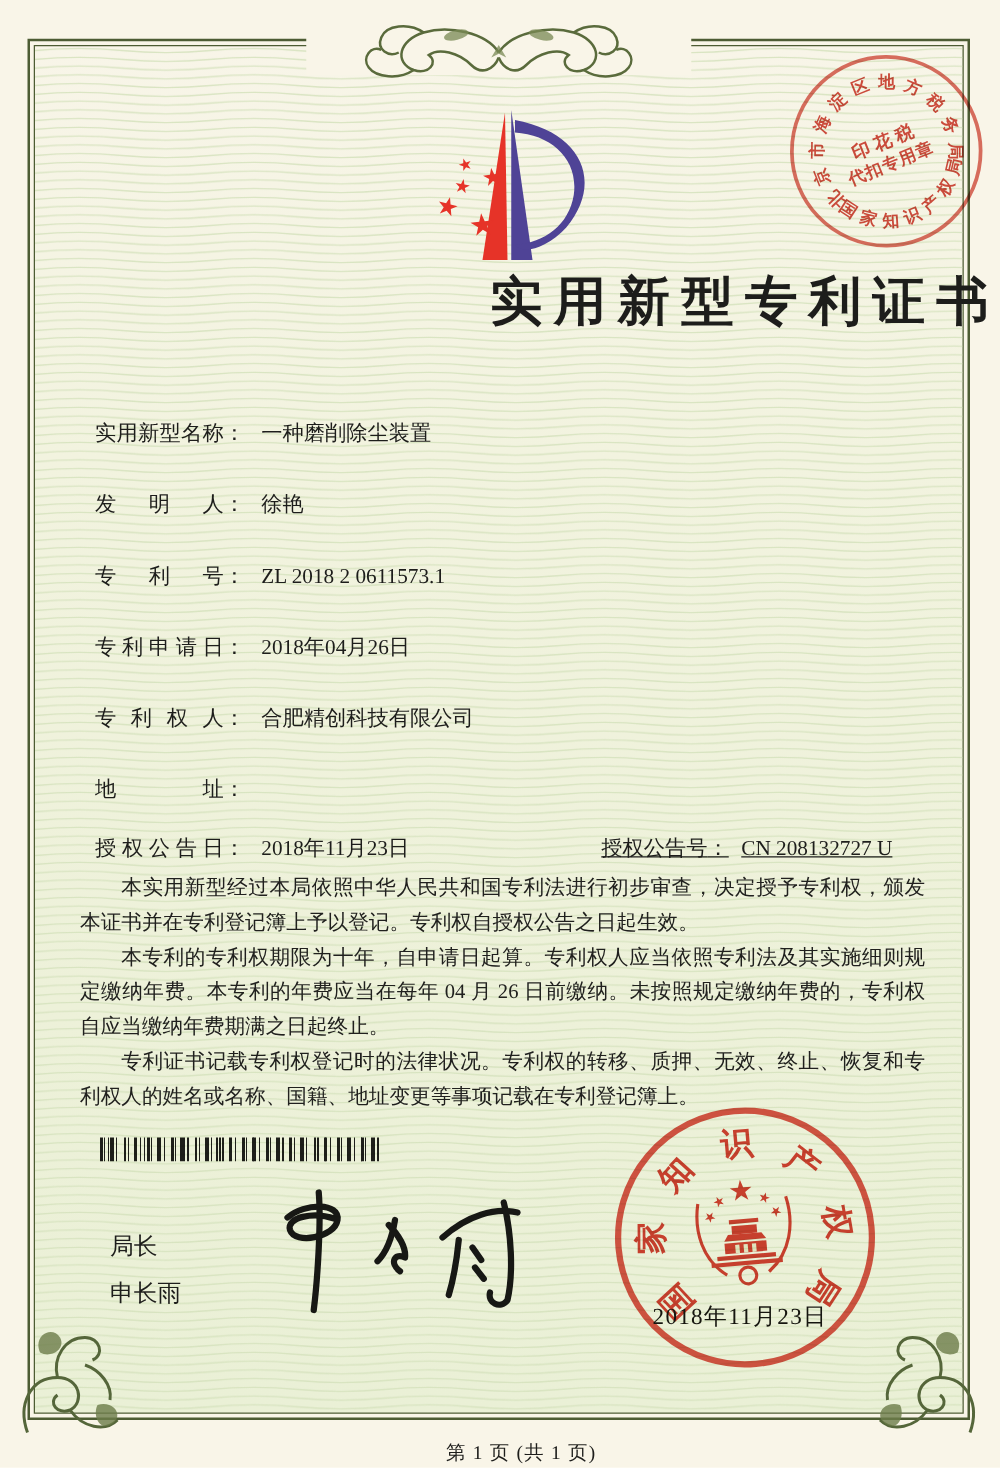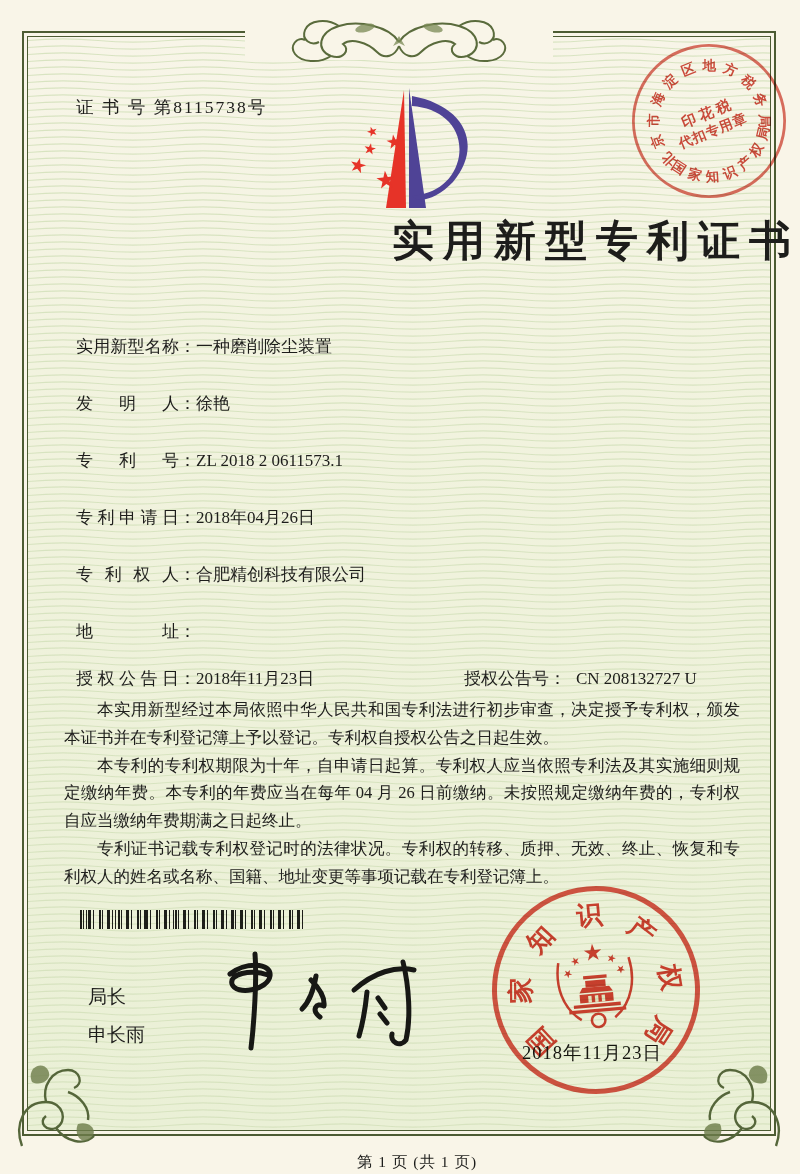--- a/index.html
+++ b/index.html
@@ -31,22 +31,22 @@
   .doc-title{
     position:absolute; top:213px; left:0; width:100%;
     text-align:right; font-size:42px; font-weight:bold; letter-spacing:9px;
   }
   .fields{position:absolute; left:76px; top:335px; width:670px; font-size:17px;}
   .frow{display:flex; align-items:flex-start; margin-bottom:31px; line-height:24px;}
   .frow.addr{margin-bottom:23px;}
   .frow.last{position:relative; margin-bottom:0;}
   .flabel{display:inline-flex; justify-content:space-between; width:103px; flex:none;}
   .fcolon{flex:none;}
-  .fvalue{white-space:pre-line; line-height:28px; margin-top:-2px; max-width:505px;}
-  .grant-right{position:absolute; left:388px; top:0; display:flex;}
+  .fvalue{margin-left:13px; white-space:pre-line; line-height:28px; margin-top:-2px; max-width:505px;}
+  .grant-right{position:absolute; left:405px; top:0; display:flex;text-decoration:underline;}
   .grant-right .fvalue{margin-left:10px;}
   .paragraphs{position:absolute; left:64px; top:696px; width:676px;font-family:Liberation Serif, serif;}
   .paragraphs p{
     margin:0; font-size:16.5px; line-height:27.8px;
     text-indent:2em; text-align:justify; color:#20201e;
   }
   .barcode{
     position:absolute; left:80px; top:910px; width:224px; height:19px;
     mix-blend-mode:multiply;
     background:
@@ -149,21 +149,20 @@
     </g>
     <g fill="#6d7d4a" opacity=".8">
       <path d="M24,24 C18,10 34,2 40,12 C45,21 33,29 24,24 Z"></path>
       <path d="M70,66 C84,62 92,76 80,82 C71,86 66,74 70,66 Z"></path>
     </g>
   </svg>
 </div>
 
 <div class="content">
 
-  <div class="cert-no">证 书 号 第8115738号</div>
 
   <svg class="logo" width="160" height="134" viewBox="0 0 160 134" xmlns="http://www.w3.org/2000/svg">
     <polygon points="84,6 66,124 86,124" fill="#e63328"></polygon>
     <polygon points="89,4 89,124 106,124" fill="#4f4396"></polygon>
     <path d="M92,12 C146,22 163,62 133,98 C117,115 98,120 92,112 C116,110 135,96 139,72 C143,44 122,24 92,22 Z" fill="#4f4396"></path>
     <g fill="#e63328">
       <text x="52" y="52" font-size="13" text-anchor="middle" transform="rotate(-18 52 47)">★</text>
       <text x="50" y="70" font-size="15" text-anchor="middle" transform="rotate(10 50 65)">★</text>
       <text x="74" y="64" font-size="19" text-anchor="middle" transform="rotate(-8 74 58)">★</text>
       <text x="38" y="88" font-size="20" text-anchor="middle" transform="rotate(14 38 82)">★</text>

